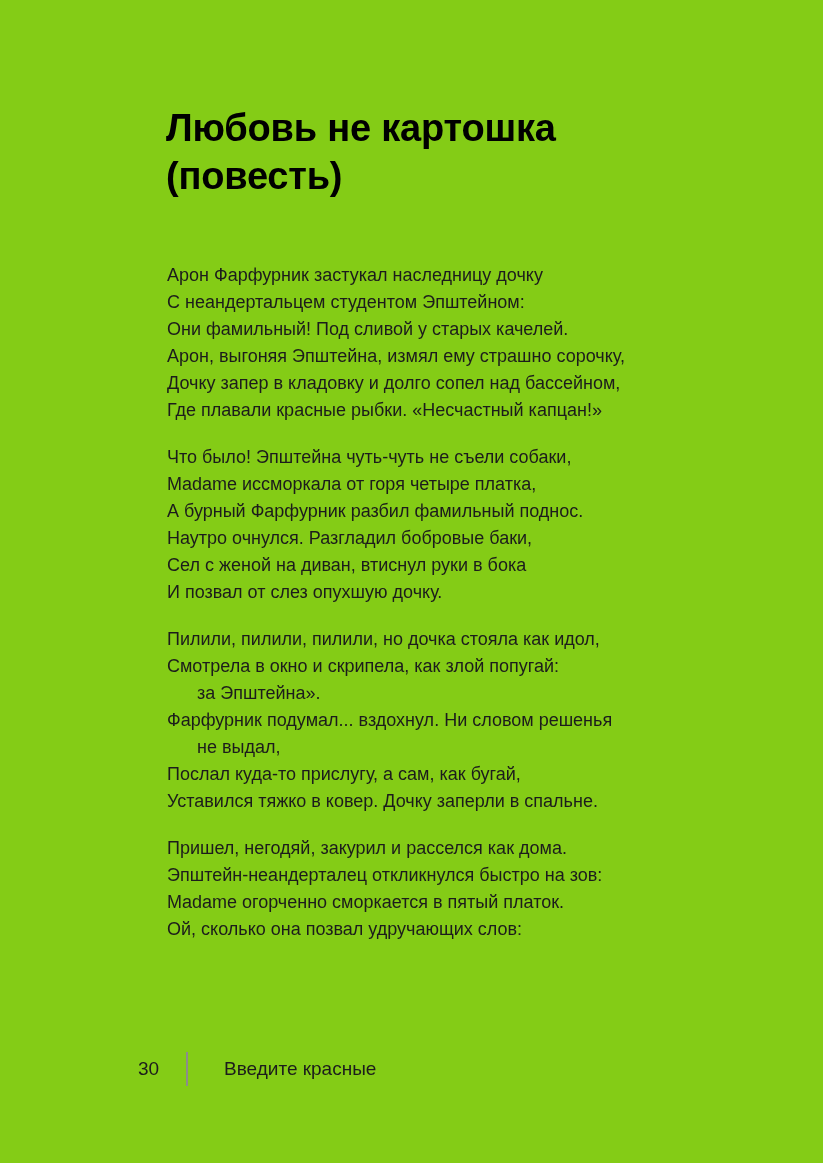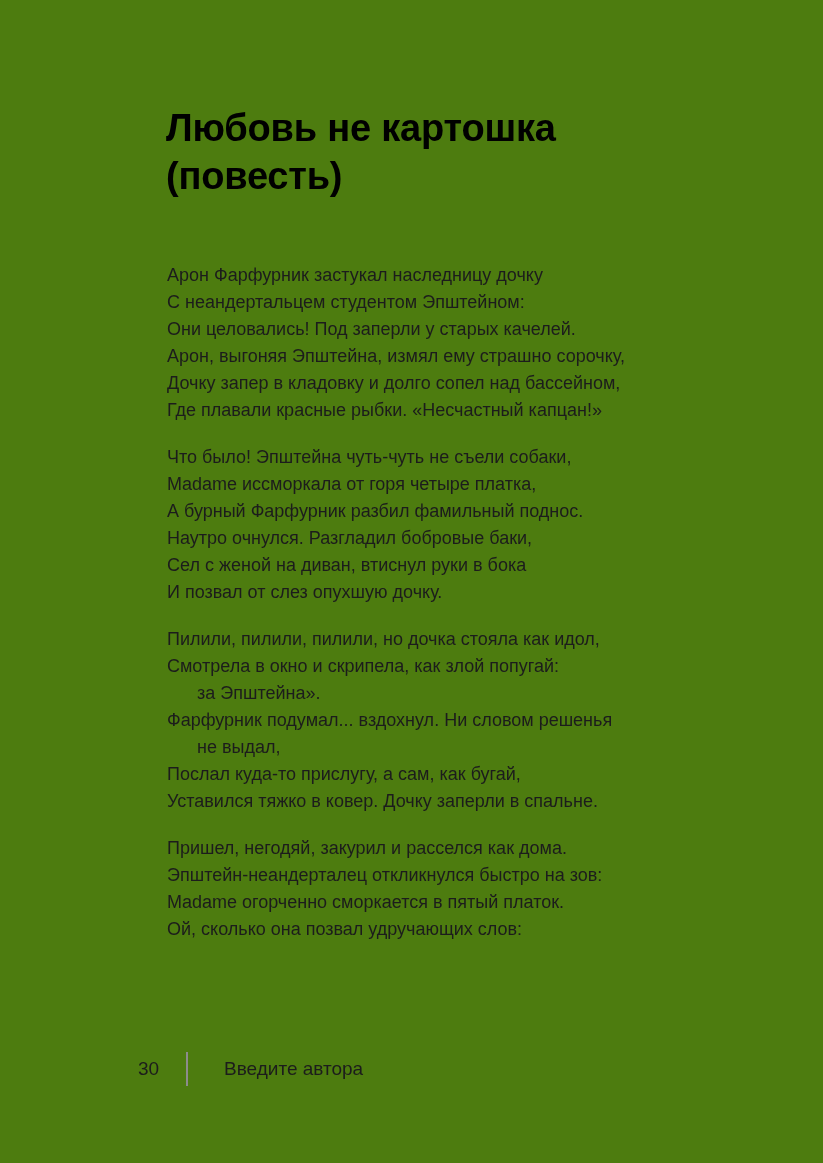--- a/index.html
+++ b/index.html
@@ -11,21 +11,21 @@
   body {
     font-family: "Liberation Sans", "DejaVu Sans", sans-serif;
     color: #1a1a1a;
     -webkit-font-smoothing: antialiased;
   }
   .page {
     position: relative;
     width: 823px;
     height: 1163px;
     margin: 0 auto;
-    background: #4d7c0f;
+    background: #84cc16;
     box-sizing: border-box;
     overflow: hidden;
   }
 
   
   .page-title {
     position: absolute;
     left: 166px;
     top: 104px;
     width: 560px;
@@ -95,21 +95,21 @@
 
 <div class="page">
 
   <h1 class="page-title">Любовь не картошка
 (повесть)</h1>
 
   <div class="poem">
       <div class="stanza">
         <div class="line">Арон Фарфурник застукал наследницу дочку</div>
         <div class="line">С неандертальцем студентом Эпштейном:</div>
-        <div class="line">Они целовались! Под заперли у старых качелей.</div>
+        <div class="line">Они фамильный! Под сливой у старых качелей.</div>
         <div class="line">Арон, выгоняя Эпштейна, измял ему страшно сорочку,</div>
         <div class="line">Дочку запер в кладовку и долго сопел над бассейном,</div>
         <div class="line">Где плавали красные рыбки. «Несчастный капцан!»</div>
       </div>
       <div class="stanza">
         <div class="line">Что было! Эпштейна чуть-чуть не съели собаки,</div>
         <div class="line">Madame иссморкала от горя четыре платка,</div>
         <div class="line">А бурный Фарфурник разбил фамильный поднос.</div>
         <div class="line">Наутро очнулся. Разгладил бобровые баки,</div>
         <div class="line">Сел с женой на диван, втиснул руки в бока</div>
@@ -128,16 +128,16 @@
         <div class="line">Пришел, негодяй, закурил и расселся как дома.</div>
         <div class="line">Эпштейн-неандерталец откликнулся быстро на зов:</div>
         <div class="line">Madame огорченно сморкается в пятый платок.</div>
         <div class="line">Ой, сколько она позвал удручающих слов:</div>
       </div>
     </div>
 
   <div class="footer">
     <div class="folio">30</div>
     <div class="footer-rule"></div>
-    <div class="footer-author">Введите автора</div>
+    <div class="footer-author">Введите красные</div>
   </div>
 
 </div>
 
 </body></html>

